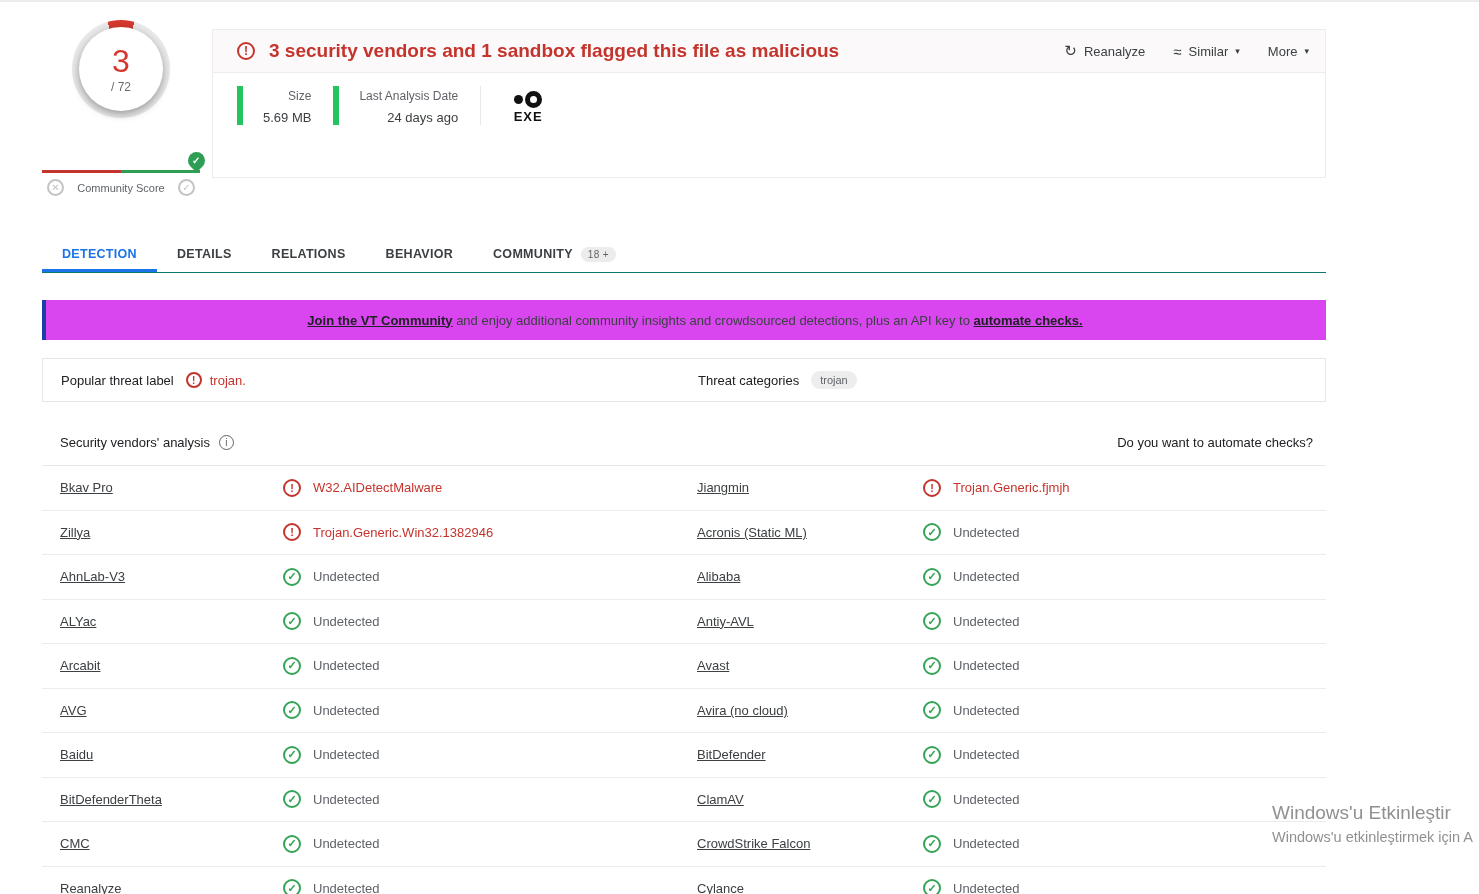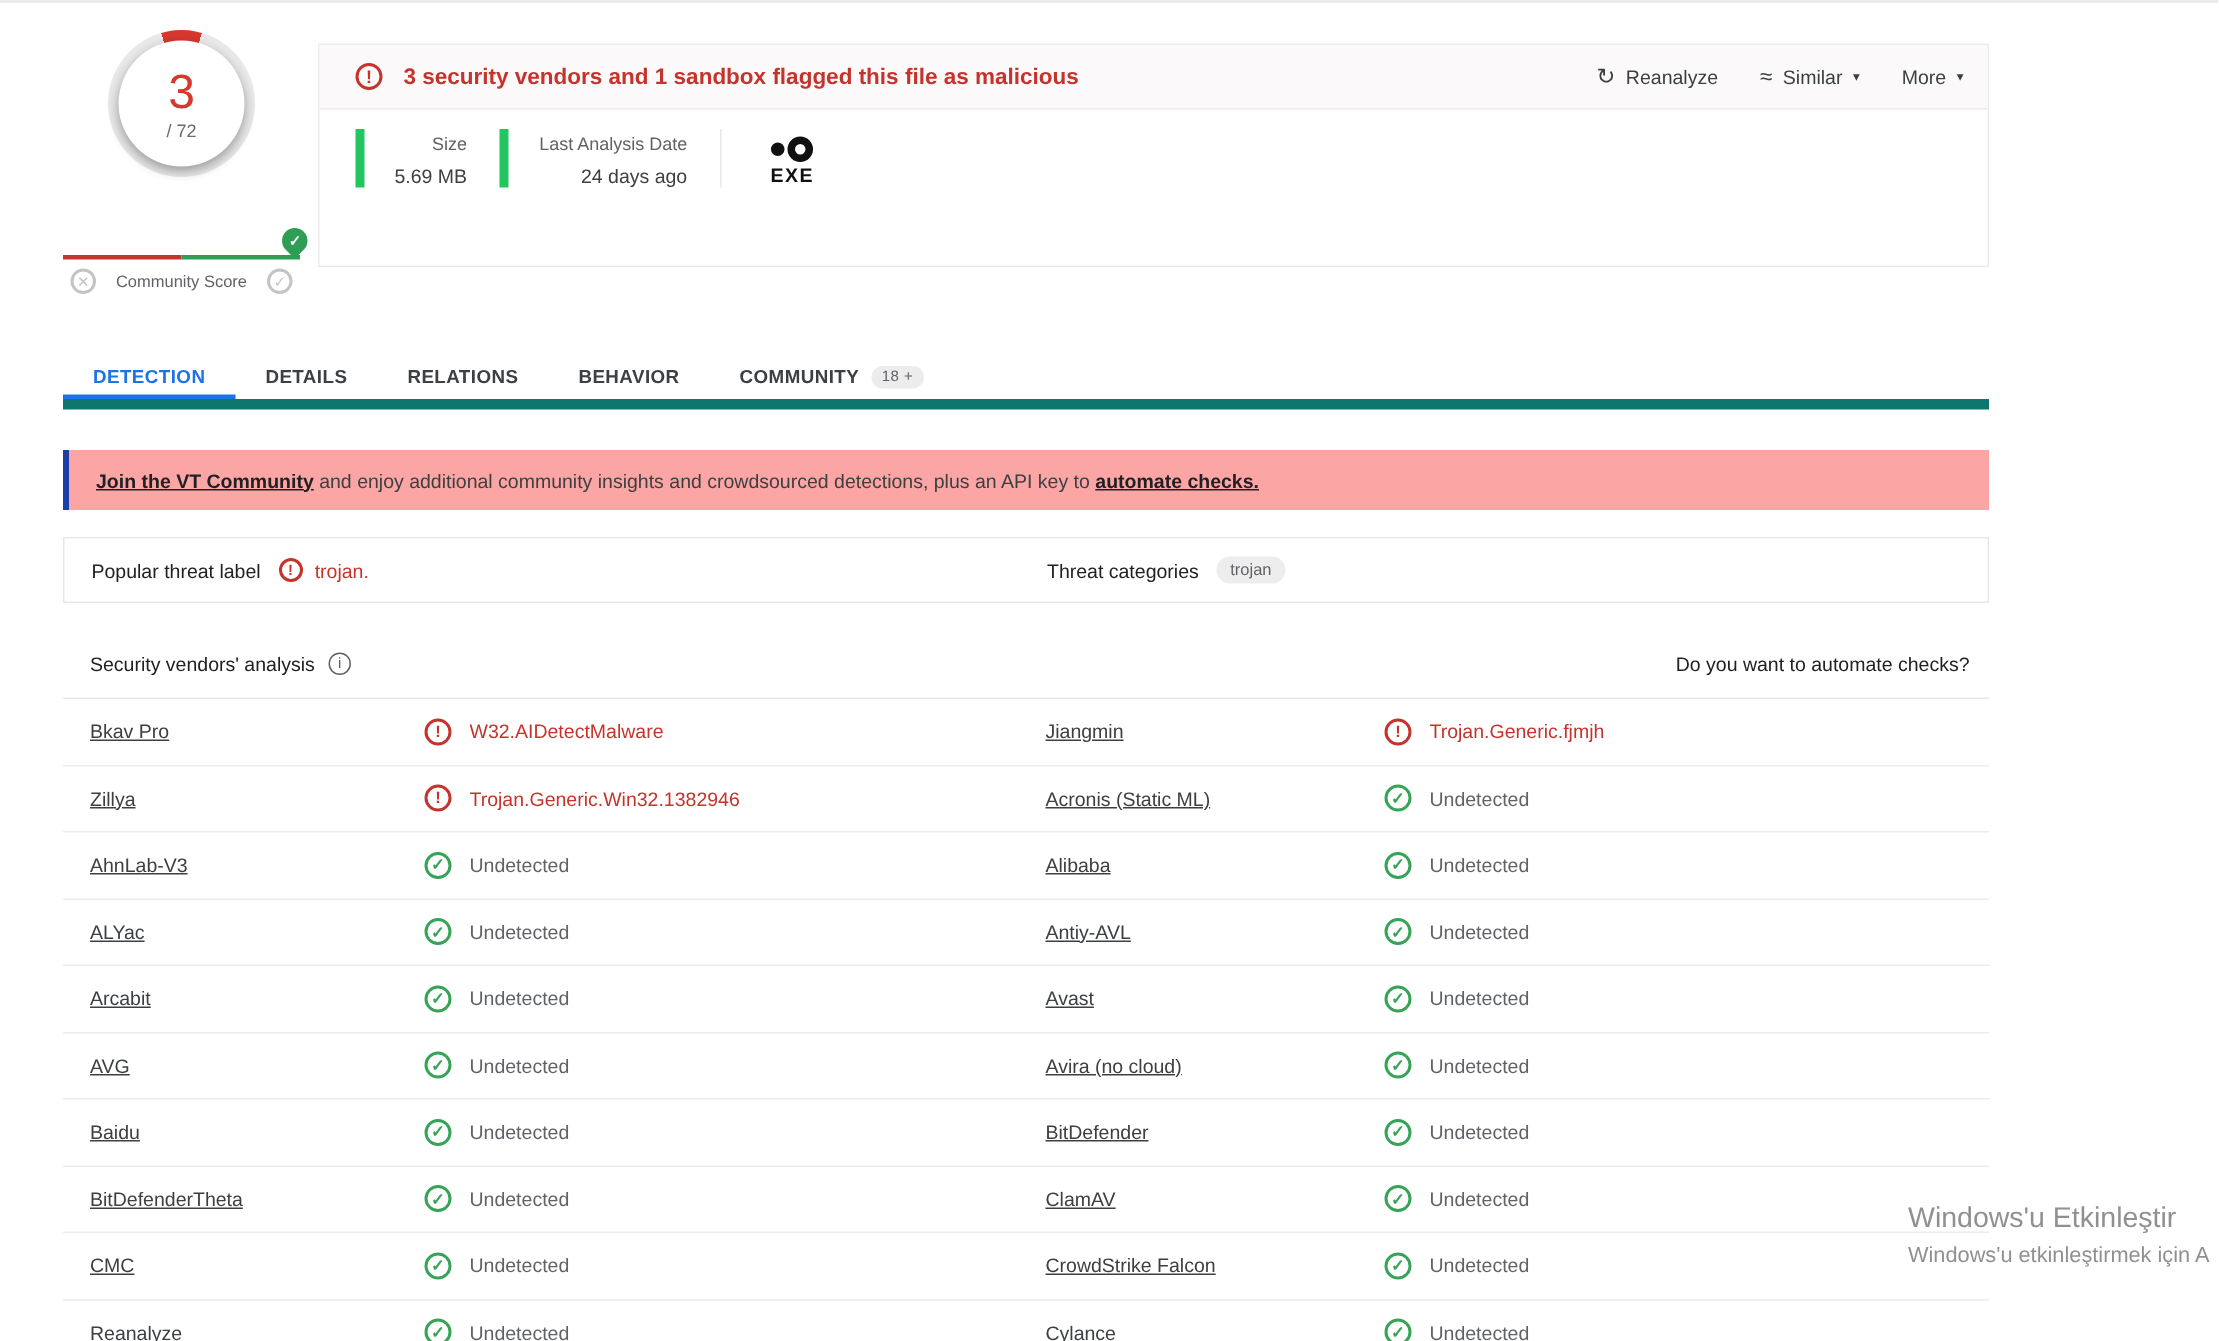--- a/index.html
+++ b/index.html
@@ -26,21 +26,21 @@
   .community-row { position:absolute; left:0; top:163px; width:158px; display:flex; align-items:center; justify-content:space-between; padding:0 5px; }
   .vote-circle { width:17px; height:17px; border-radius:50%; border:2px solid #c4c4c4; color:#c4c4c4;
                  font-size:10px; display:flex; align-items:center; justify-content:center; cursor:pointer; background:#fff; }
   .community-label { font-size:11px; color:#5f6368; }
 
   
   .header-card { position:absolute; left:212px; top:27px; width:1114px; height:149px; border:1px solid #ececec; background:#fff; }
   .alert-bar { height:43px; display:flex; align-items:center; padding:0 16px 0 24px; border-bottom:1px solid #ececec; background:#fbf9f9; }
   .alert-icon { width:18px; height:18px; border:2px solid #c5342c; border-radius:50%; color:#c5342c;
                 font-size:12px; font-weight:bold; display:flex; align-items:center; justify-content:center; flex:none; }
-  .alert-text { color:#c5342c; font-size:15px; font-weight:bold; margin-left:14px; }
+  .alert-text { color:#c5342c; font-size:19px; font-weight:bold; margin-left:14px; }
   .actions { margin-left:auto; display:flex; align-items:center; gap:28px; }
   .action { display:flex; align-items:center; gap:7px; font-size:13px; color:#3c4043; cursor:pointer; }
   .action .aicon { font-size:15px; color:#3c4043; }
   .caret { font-size:9px; color:#3c4043; }
 
   .file-info { display:flex; padding:13px 0 0 24px; }
   .file-left { flex:1; min-width:0; }
   .hash { font-size:12.5px; color:#3c4043; }
   .filename { font-size:13px; color:#3c4043; margin-top:10px; }
   .tags { display:flex; gap:9px; margin-top:9px; }
@@ -50,30 +50,30 @@
   .meta-label { font-size:12px; color:#5f6368; }
   .meta-value { font-size:13px; color:#3c4043; margin-top:7px; }
   .exe-block { border-left:1px solid #e8e8e8; padding:0 14px 0 22px; display:flex; align-items:center; }
   .exe-icon { width:50px; text-align:center; }
   .gears { display:flex; align-items:flex-end; justify-content:center; gap:2px; height:20px; }
   .gear-small { width:9px; height:9px; background:#111; border-radius:50%; margin-bottom:4px; }
   .gear-big { width:17px; height:17px; border:5px solid #111; border-radius:50%; background:#fff; }
   .exe-label { font-size:13px; font-weight:bold; color:#111; letter-spacing:1px; margin-top:1px; }
 
   
-  .tabs { position:absolute; left:42px; top:234px; width:1284px; height:37px; display:flex; border-bottom:7px solid #0f766e; }
+  .tabs { position:absolute; left:42px; top:234px; width:1284px; height:37px; display:flex; border-bottom:1px solid #0f766e; }
   .tab { padding:0 20px; display:flex; align-items:center; gap:8px; font-size:12.5px; font-weight:bold;
          letter-spacing:0.3px; color:#3c4043; cursor:pointer; }
   .tab.active { color:#1a73e8; box-shadow:inset 0 -3px 0 #1a73e8; }
   .tab-badge { background:#ececec; color:#5f6368; font-size:10px; font-weight:normal; padding:2px 7px; border-radius:9px; }
 
   
-  .banner { position:absolute; left:42px; top:298px; width:1284px; height:40px; background:#fca5a5;
+  .banner { position:absolute; left:42px; top:298px; width:1284px; height:40px; background:#d946ef;
             border-left:4px solid #1a3da8; display:flex; align-items:center; padding-left:18px;
-            font-size:13px; color:#3c4043; }
+            font-size:13px; color:#3c4043;justify-content:center; }
   .banner a { color:#202124; font-weight:bold; text-decoration:underline; cursor:pointer; }
 
   
   .threat-box { position:absolute; left:42px; top:356px; width:1284px; height:44px; border:1px solid #e8e8e8;
                 display:flex; align-items:center; }
   .threat-left { width:655px; display:flex; align-items:center; padding-left:18px; flex:none; }
   .threat-title { font-size:13px; color:#202124; }
   .mini-warn { width:16px; height:16px; border:2px solid #c5342c; border-radius:50%; color:#c5342c;
                font-size:10px; font-weight:bold; display:flex; align-items:center; justify-content:center; margin:0 8px 0 12px; flex:none; }
   .threat-value { font-size:13px; color:#c5342c; }

